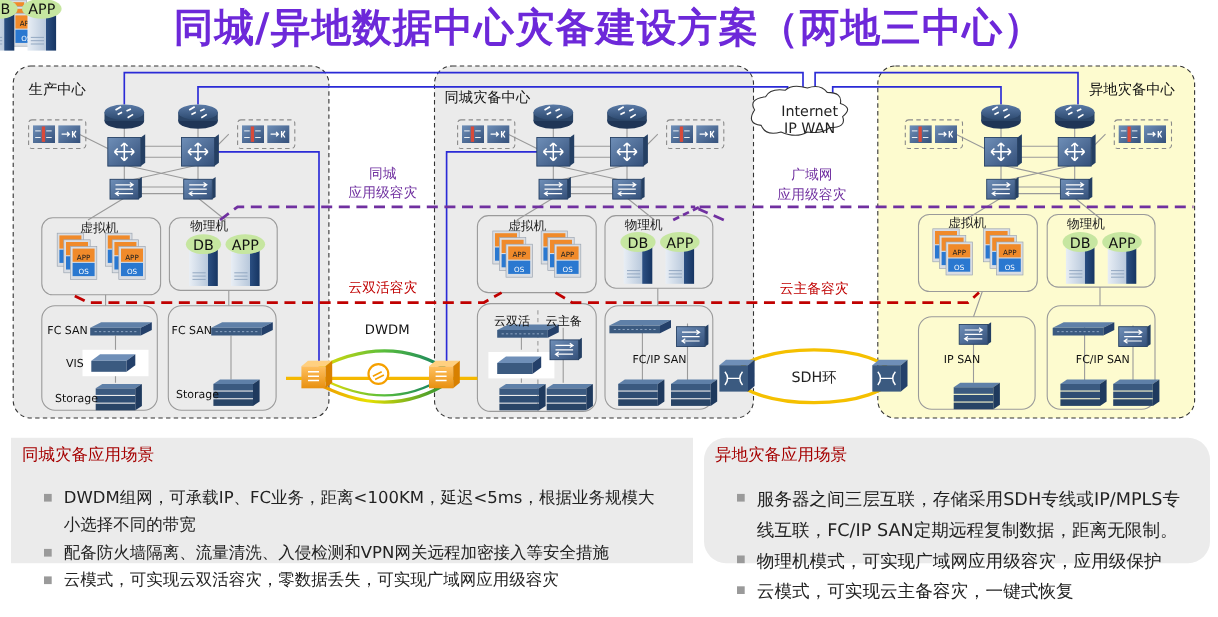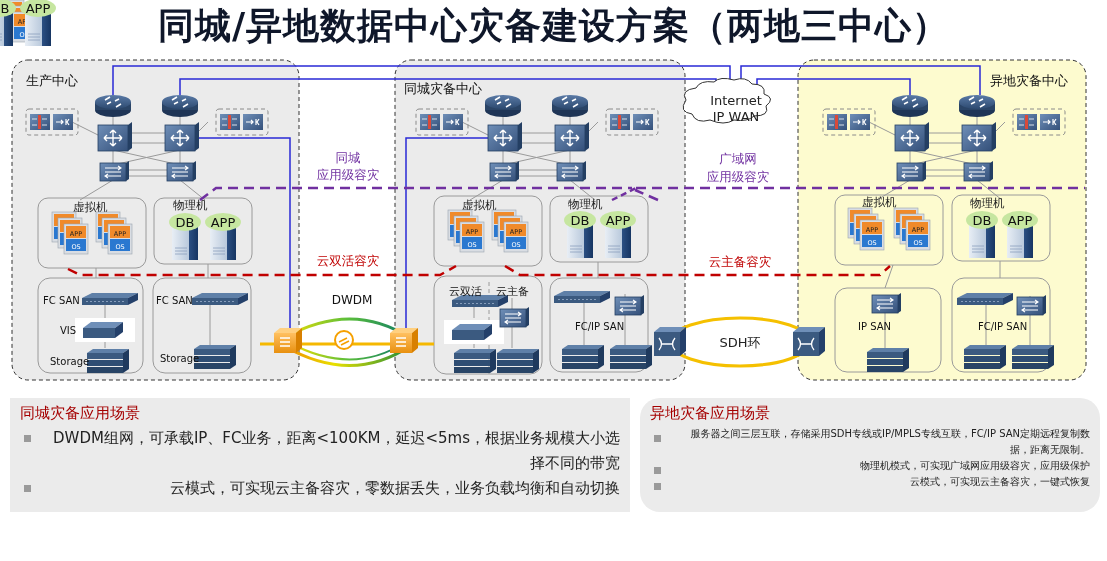--- a/index.html
+++ b/index.html
@@ -1,26 +1,26 @@
 <!DOCTYPE html>
 <html><head>
 <meta charset="utf-8">
 <style>
   html, body { margin:0; padding:0; background:#ffffff; }
   body { width:1107px; height:561px; position:relative; overflow:hidden; font-family:"DejaVu Sans","Liberation Sans",sans-serif; }
-  .title { position:absolute; left:0; top:2px; width:1107px; text-align:center; color:#0f172a; font-size:36px; font-weight:bold; letter-spacing:1px; font-family:"DejaVu Sans",sans-serif; line-height:48px; }
+  .title { position:absolute; left:0; top:2px; width:1107px; text-align:center; color:#6d28d9; font-size:36px; font-weight:bold; letter-spacing:1px; font-family:"DejaVu Sans",sans-serif; line-height:48px; }
   svg#diagram { position:absolute; left:0; top:0; }
   .lbl { font-family:"DejaVu Sans",sans-serif; }
   .panel { position:absolute; top:398px; height:114px; background:#ebebeb; box-sizing:border-box; padding:4px 10px; }
   .panel-left { left:10px; width:620px; }
   .panel-right { left:640px; width:460px;border-radius:20px; }
   .panel h3 { margin:0 0 2px 0; color:#a50000; font-size:15px; font-weight:normal; font-family:"DejaVu Sans",sans-serif; line-height:22px; }
-  .panel ul { list-style:none; margin:0; padding:0;text-align:right; }
+  .panel ul { list-style:none; margin:16px; padding:0; }
   .panel li { position:relative; padding-left:22px; font-size:15px; color:#222; line-height:25px; font-family:"DejaVu Sans",sans-serif; }
-  .panel-right li { font-size:10px; line-height:16px; }
+  .panel-right li { font-size:16px; line-height:28px; }
   .panel li .bullet { position:absolute; left:4px; top:9px; width:7px; height:7px; background:#9a9a9a; }
 </style>
 </head>
 <body>
 
 <div class="title">同城/异地数据中心灾备建设方案（两地三中心）</div>
 
 <svg id="diagram" width="1107" height="395" viewBox="0 0 1107 395">
   <defs>
     <linearGradient id="g-router" x1="0" y1="0" x2="0" y2="1">
@@ -309,21 +309,22 @@
   <ellipse cx="740" cy="342" rx="70" ry="24" fill="none" stroke="#f5c000" stroke-width="3"></ellipse>
   <use href="#sdh" x="668" y="342"></use>
   <use href="#sdh" x="807" y="342"></use>
   <text class="lbl" x="740" y="347" font-size="13" text-anchor="middle" fill="#222">SDH环</text>
 </svg>
 
 <div class="panel panel-left">
   <h3>同城灾备应用场景</h3>
   <ul>
     <li><span class="bullet"></span><span>DWDM组网，可承载IP、FC业务，距离&lt;100KM，延迟&lt;5ms，根据业务规模大小选择不同的带宽</span></li>
-    <li><span class="bullet"></span><span>云模式，可实现云主备容灾，零数据丢失，业务负载均衡和自动切换</span></li>
+    <li><span class="bullet"></span><span>配备防火墙隔离、流量清洗、入侵检测和VPN网关远程加密接入等安全措施</span></li>
+    <li><span class="bullet"></span><span>云模式，可实现云双活容灾，零数据丢失，可实现广域网应用级容灾</span></li>
   </ul>
 </div>
 
 <div class="panel panel-right">
   <h3>异地灾备应用场景</h3>
   <ul>
     <li><span class="bullet"></span><span>服务器之间三层互联，存储采用SDH专线或IP/MPLS专线互联，FC/IP SAN定期远程复制数据，距离无限制。</span></li>
     <li><span class="bullet"></span><span>物理机模式，可实现广域网应用级容灾，应用级保护</span></li>
     <li><span class="bullet"></span><span>云模式，可实现云主备容灾，一键式恢复</span></li>
   </ul>

